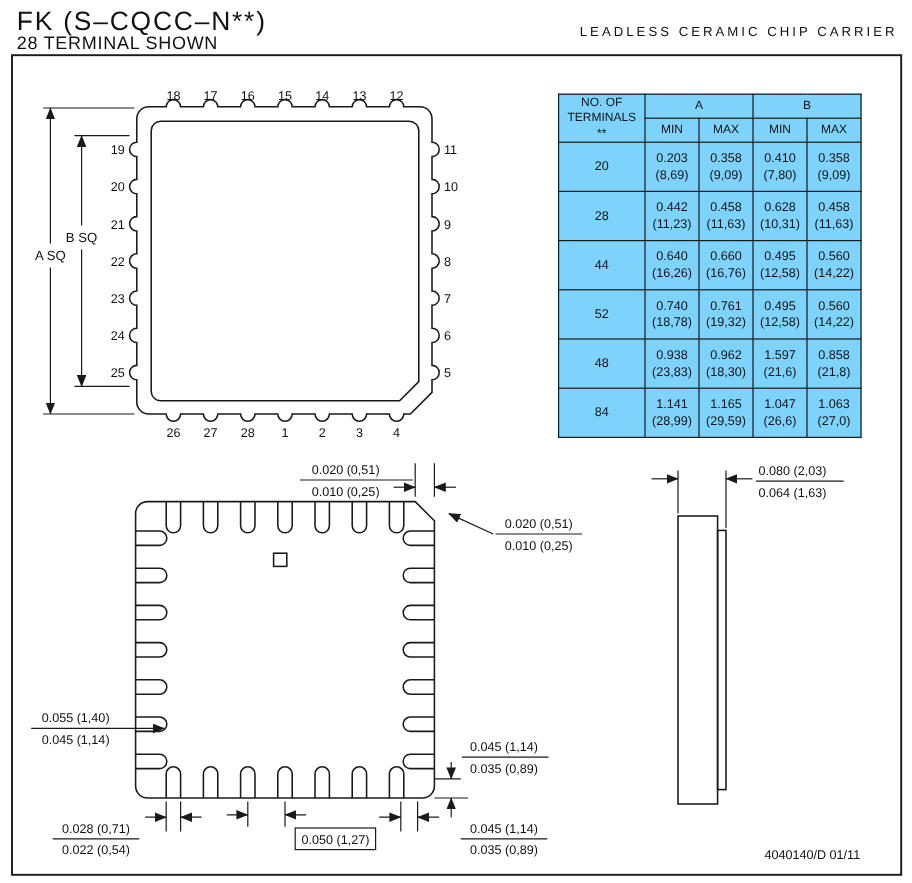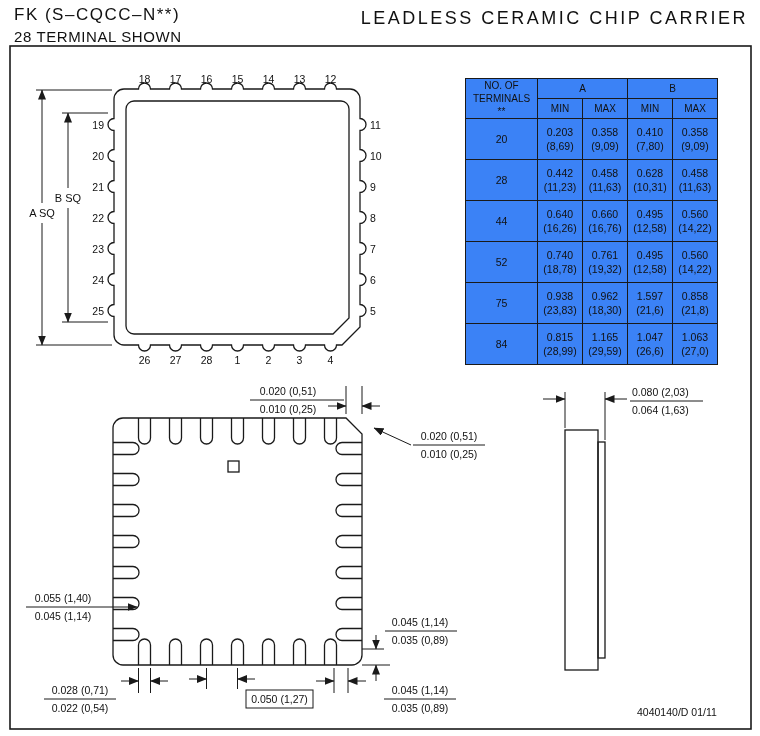--- a/index.html
+++ b/index.html
@@ -1,27 +1,27 @@
 <!DOCTYPE html>
 <html><head>
 <meta charset="utf-8">
 <style>
   html,body{margin:0;padding:0;background:#fff;}
   body{font-family:"Liberation Sans", sans-serif;color:#111;}
   #page{position:relative;width:760px;height:736px;background:#fff;overflow:hidden;}
-  .hdr-left{position:absolute;left:14px;top:5px;font-size:17px;letter-spacing:1.5px;white-space:nowrap;}
+  .hdr-left{position:absolute;left:14px;top:5px;font-size:22px;letter-spacing:1.5px;white-space:nowrap;}
   .hdr-sub{position:absolute;left:14px;top:28px;font-size:15px;letter-spacing:0.6px;white-space:nowrap;}
-  .hdr-right{position:absolute;top:8px;right:12px;font-size:18px;letter-spacing:2.5px;white-space:nowrap;}
+  .hdr-right{position:absolute;top:21px;right:12px;font-size:11px;letter-spacing:2.5px;white-space:nowrap;}
   svg#drawing{position:absolute;left:0;top:0;}
   .outline{fill:none;stroke:#1a1a1a;stroke-width:1.3;}
   .frame{fill:none;stroke:#1a1a1a;stroke-width:1.6;}
   .dim{stroke:#1a1a1a;stroke-width:1;fill:none;}
   .dt{font-family:"Liberation Sans",sans-serif;font-size:10.5px;fill:#111;}
   .dl{font-family:"Liberation Sans",sans-serif;font-size:11px;fill:#111;}
-  .spec-table{position:absolute;left:465px;top:78px;border-collapse:collapse;table-layout:fixed;background:#3b82f6;}
+  .spec-table{position:absolute;left:465px;top:78px;border-collapse:collapse;table-layout:fixed;background:#7dd3fc;}
   .spec-table th,.spec-table td{border:1px solid #1a1a1a;text-align:center;vertical-align:middle;
       white-space:pre-line;font-weight:400;padding:0;color:#111;}
   .spec-table th{font-size:10px;line-height:1.3;}
   .spec-table td{font-size:10.5px;line-height:1.35;}
   .spec-table thead tr{height:20px;}
   .spec-table tbody tr{height:41px;}
 </style>
 </head>
 <body>
 
@@ -264,33 +264,33 @@
         <td>0.740
 (18,78)</td>
         <td>0.761
 (19,32)</td>
         <td>0.495
 (12,58)</td>
         <td>0.560
 (14,22)</td>
       </tr>
       <tr>
-        <td>75</td>
+        <td>48</td>
         <td>0.938
 (23,83)</td>
         <td>0.962
 (18,30)</td>
         <td>1.597
 (21,6)</td>
         <td>0.858
 (21,8)</td>
       </tr>
       <tr>
         <td>84</td>
-        <td>0.815
+        <td>1.141
 (28,99)</td>
         <td>1.165
 (29,59)</td>
         <td>1.047
 (26,6)</td>
         <td>1.063
 (27,0)</td>
       </tr>
     </tbody>
   </table>

